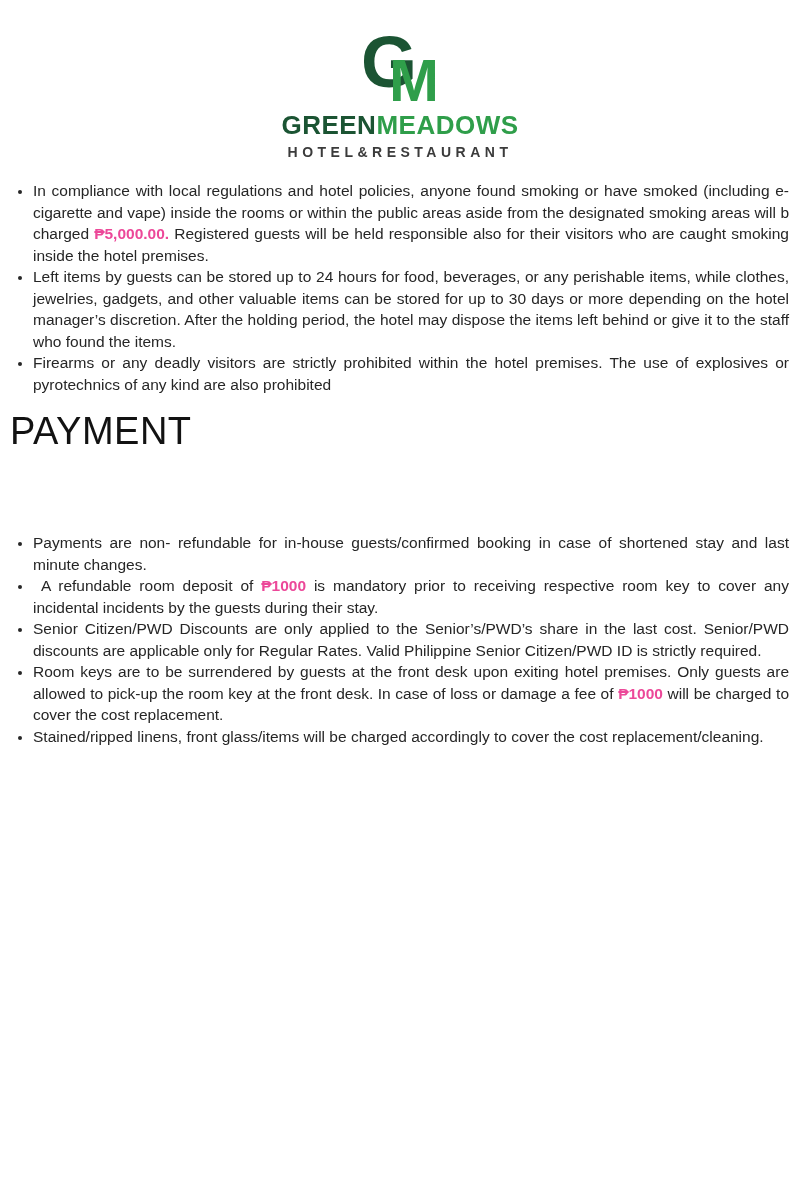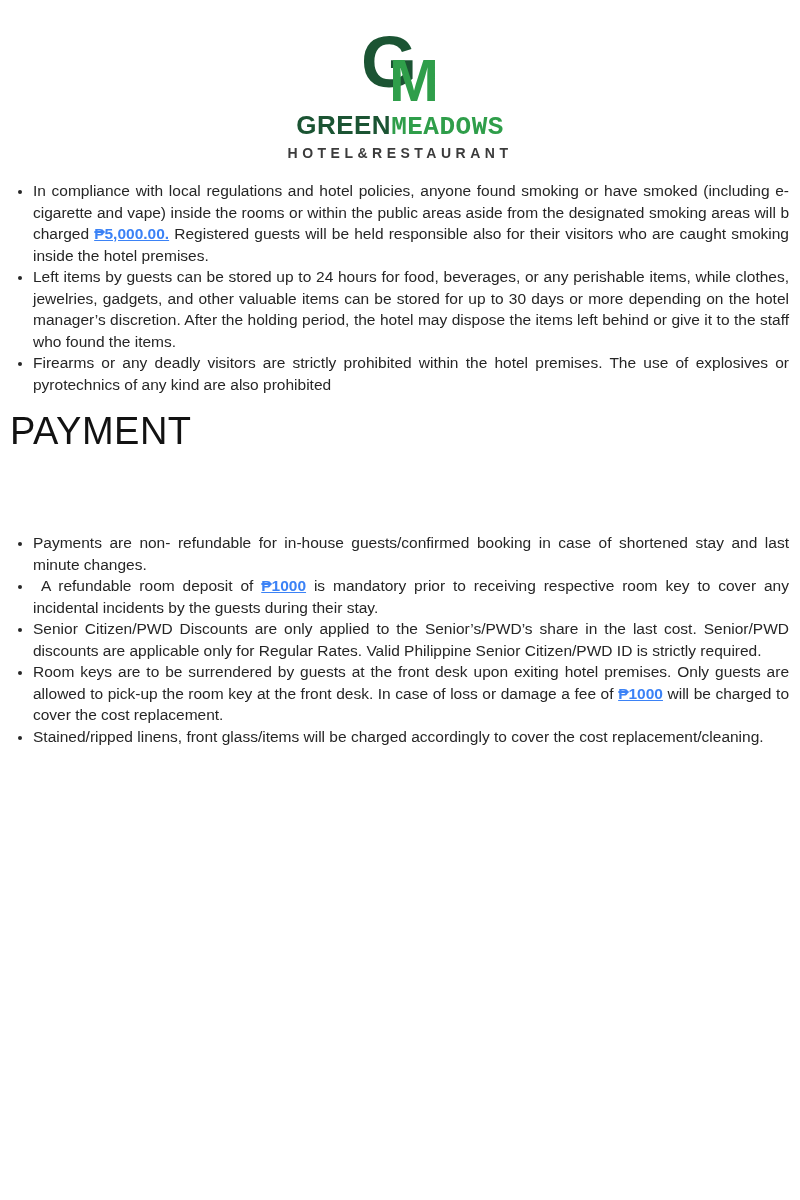--- a/index.html
+++ b/index.html
@@ -44,21 +44,21 @@
     margin-left: -28px;
     position: relative; top: 14px; z-index: 2;
   }
   .brand {
     margin-top: 0px;
     font-size: 26px; font-weight: 800;
     letter-spacing: 0.5px;
     white-space: nowrap;
   }
   .brand-green { color: var(--dark-green); }
-  .brand-light { color: var(--light-green); font-family: Liberation Mono, monospace; }
+  .brand-light { color: var(--light-green); }
   .tagline {
     margin-top: 3px;
     font-size: 14px; font-weight: 700;
     letter-spacing: 4.5px;
     color: var(--tagline-gray);
   }
 
   
   .policy-list {
     position: absolute;
@@ -67,21 +67,21 @@
     padding-left: 33px;
     list-style: disc outside;
   }
   .policy-list li {
     font-size: 15.5px;
     line-height: 21.5px;
     text-align: justify;
     color: #262626;
   }
   .policy-list li::marker { font-size: 13px; }
-  .policy-list strong { font-weight: 700; color: #3b82f6; text-decoration: underline; }
+  .policy-list strong { font-weight: 700; color: #ec4899; }
 
   #rules-list { top: 180px; }
   #payment-list { top: 499px; margin-top: 33px; }
 
   
   .payment-heading {
     position: absolute;
     top: 409px; left: 10px;
     margin: 0;
     font-size: 38px;

